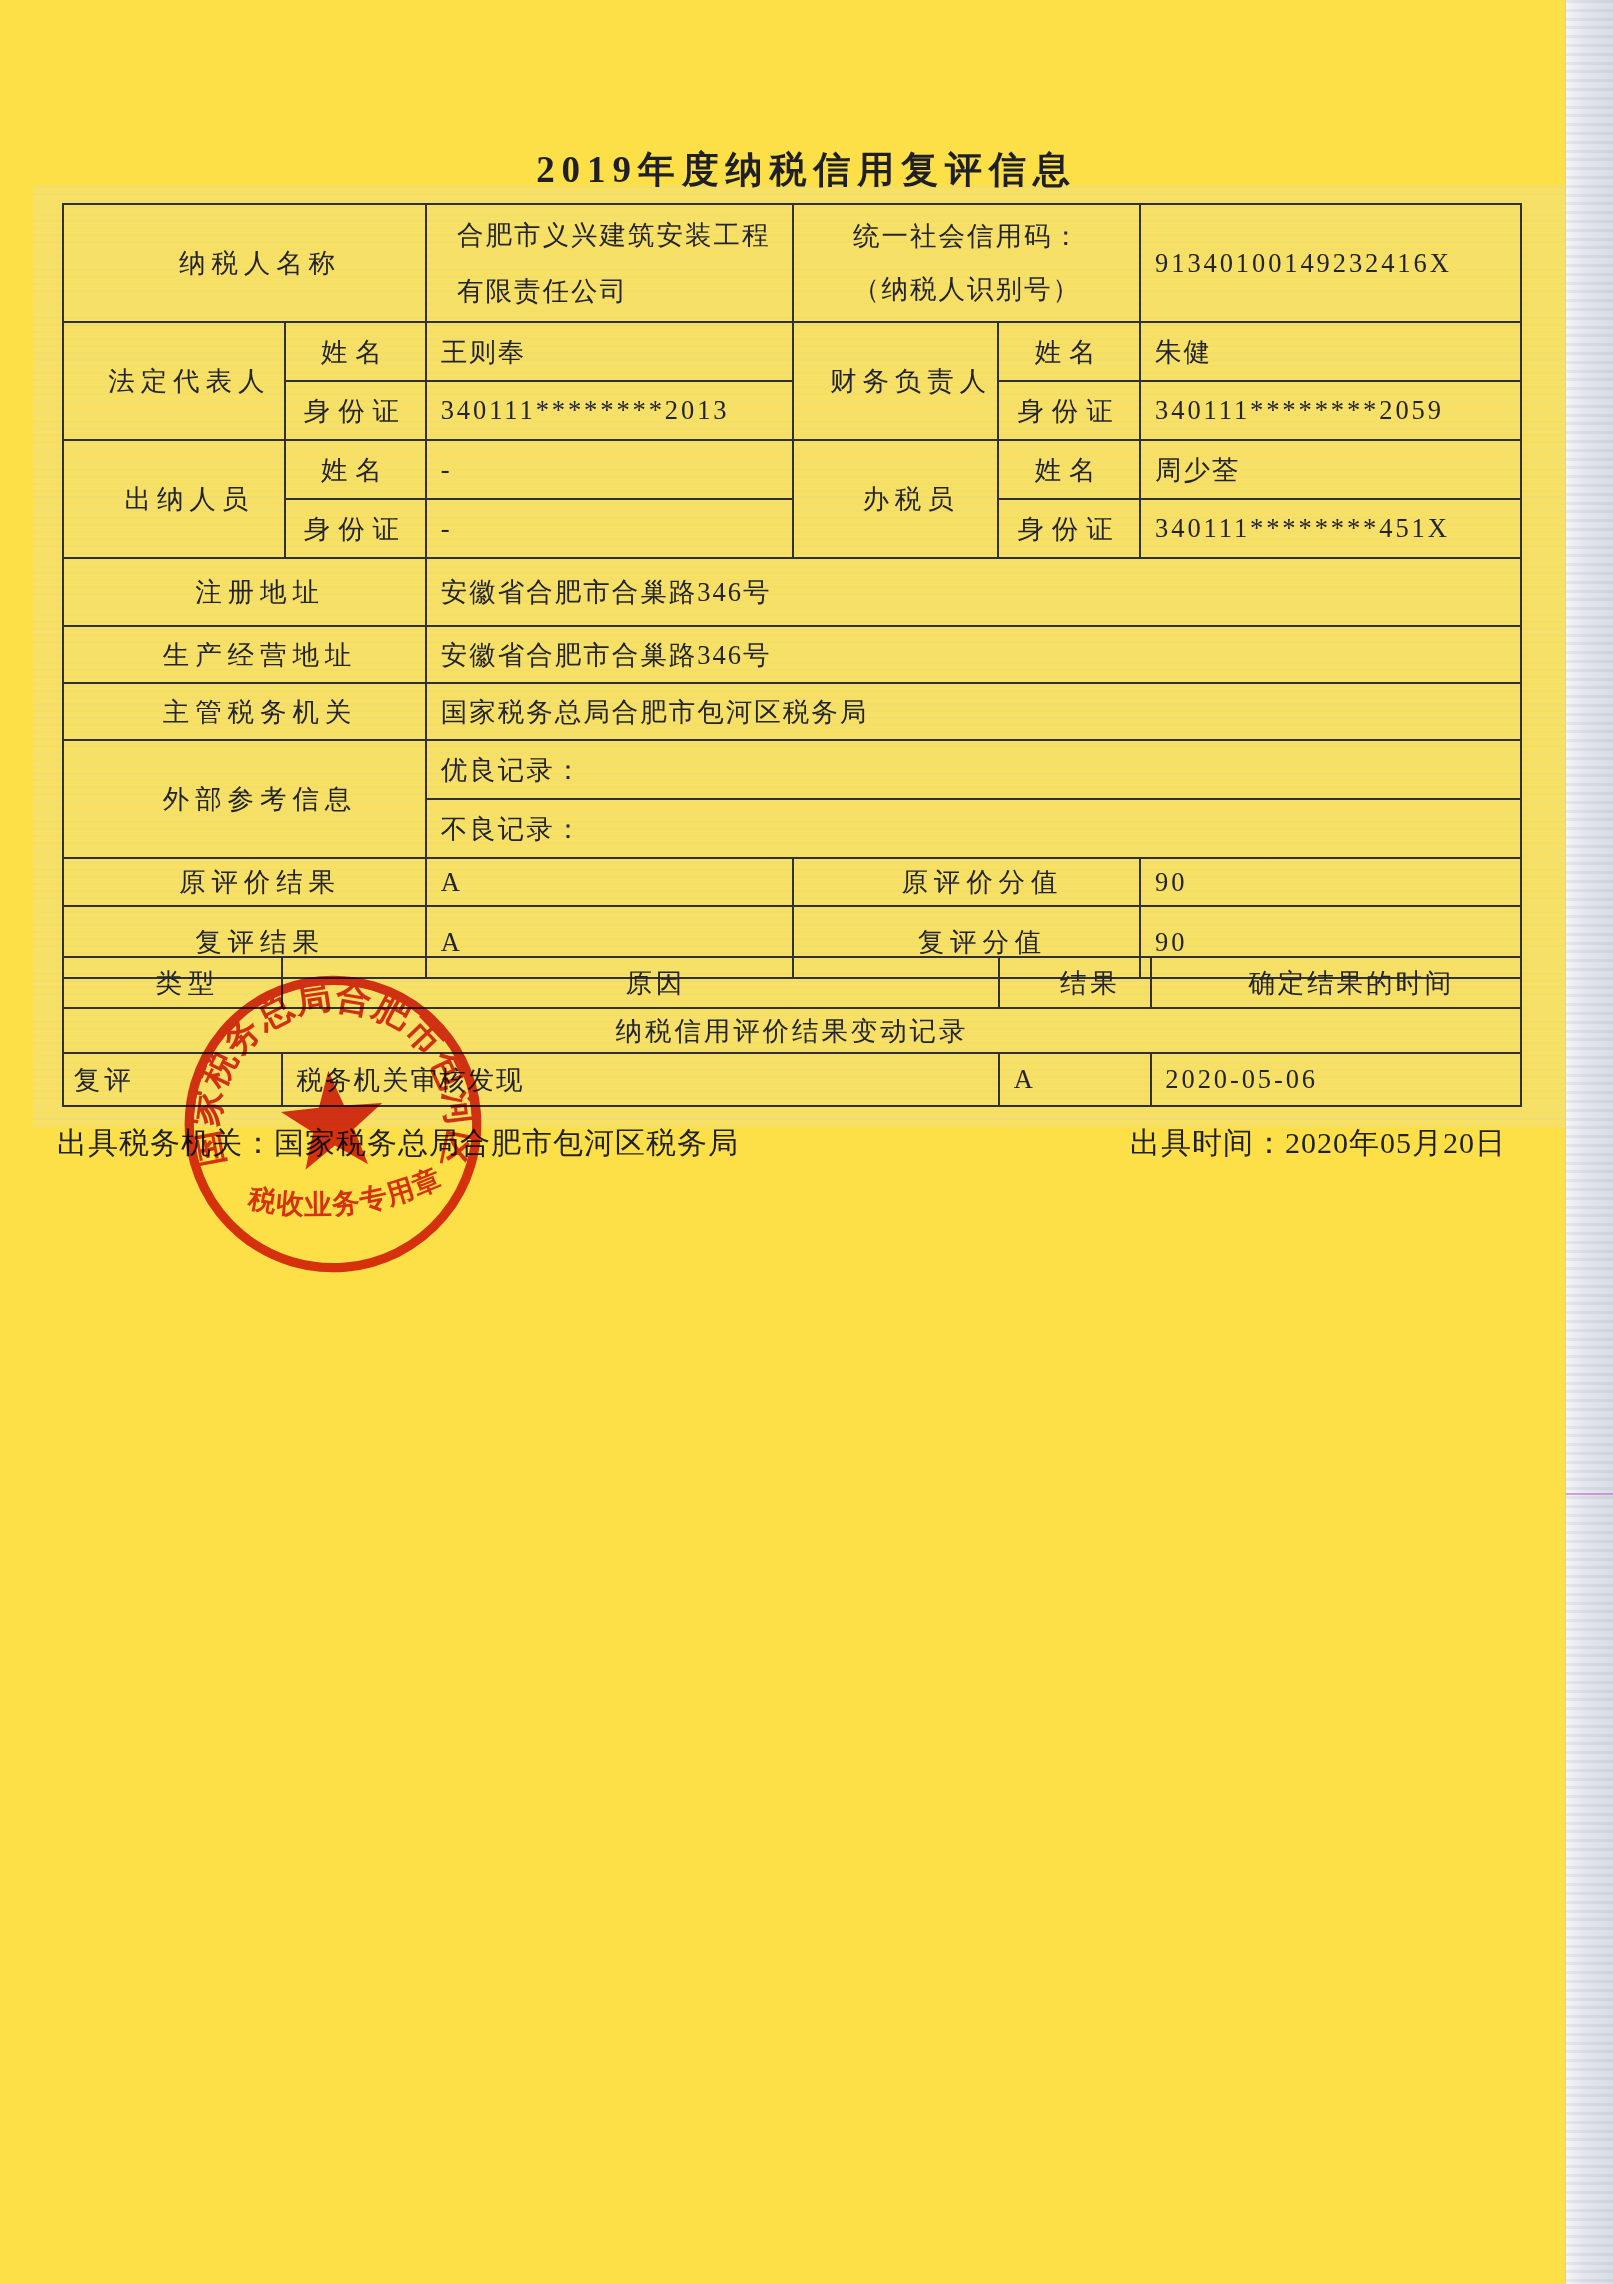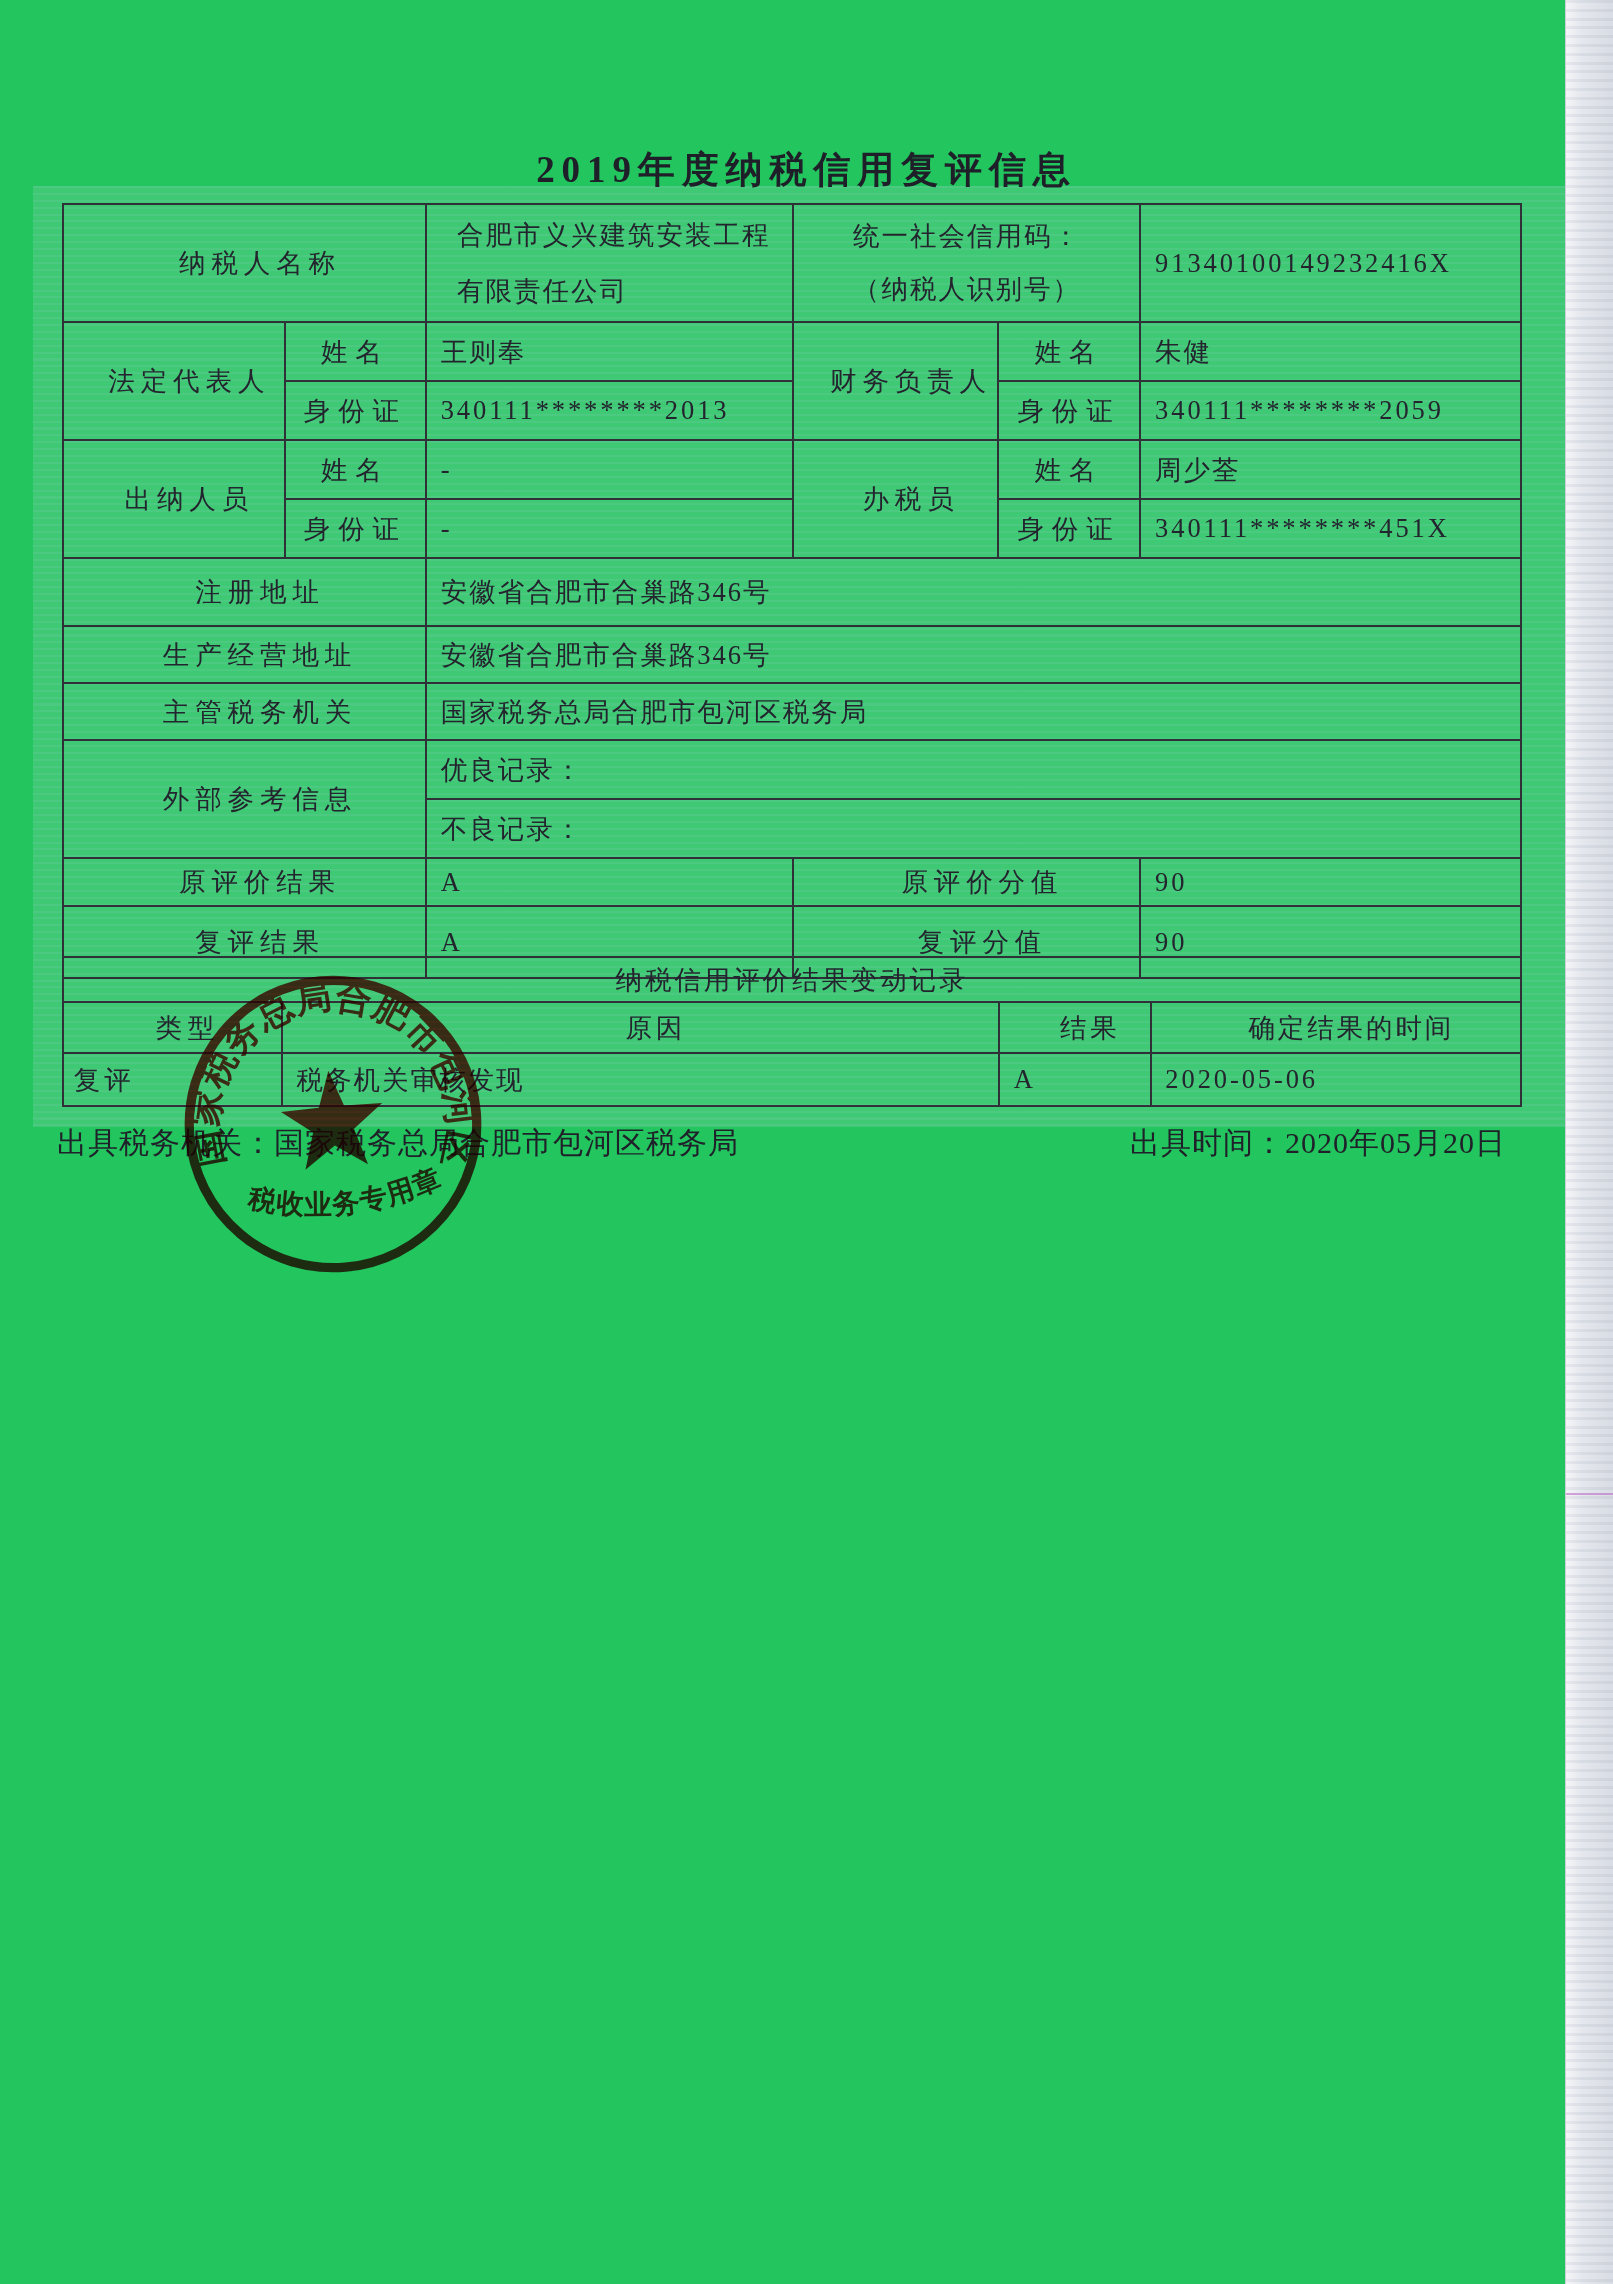--- a/index.html
+++ b/index.html
@@ -1,19 +1,19 @@
 <!DOCTYPE html>
 <html><head>
 <meta charset="utf-8">
 <style>
   html,body{margin:0;padding:0;background:#9a9a9a;}
   .page{
     position:relative;
     width:1613px;height:2285px;
-    background:#22c55e;
+    background:#fde047;
     font-family:"Liberation Serif","DejaVu Serif",serif;
     color:#23242e;
     overflow:hidden;
   }
   
   .scan-tint{
     position:absolute;left:33px;top:186px;width:1535px;height:941px;
     background:
       repeating-linear-gradient(180deg, rgba(190,205,230,.10) 0 2px, rgba(255,255,255,0) 2px 6.9px),
       rgba(215,226,244,.16);
@@ -153,28 +153,28 @@
     </table>
 
   <table class="t2">
     <colgroup>
       <col style="width:15.0%">
         <col style="width:49.2%">
         <col style="width:10.4%">
         <col style="width:25.4%">
     </colgroup>
     <tbody>
-        <tr style="height:45px">
-      <td colspan="4" class="section-title">纳税信用评价结果变动记录</td>
-    </tr>
-    <tr style="height:51px">
+        <tr style="height:51px">
       <td class="lbl">类型</td>
       <td class="lbl" style="letter-spacing:3.9px">原因</td>
       <td class="lbl" style="letter-spacing:3.9px">结果</td>
       <td class="lbl" style="letter-spacing:2.9px">确定结果的时间</td>
+    </tr>
+    <tr style="height:45px">
+      <td colspan="4" class="section-title">纳税信用评价结果变动记录</td>
     </tr>
     <tr style="height:53px">
       <td class="type-cell">复评</td>
       <td class="val">税务机关审核发现</td>
       <td class="val">A</td>
       <td class="val num">2020-05-06</td>
     </tr>
   </tbody>
     </table>
 

